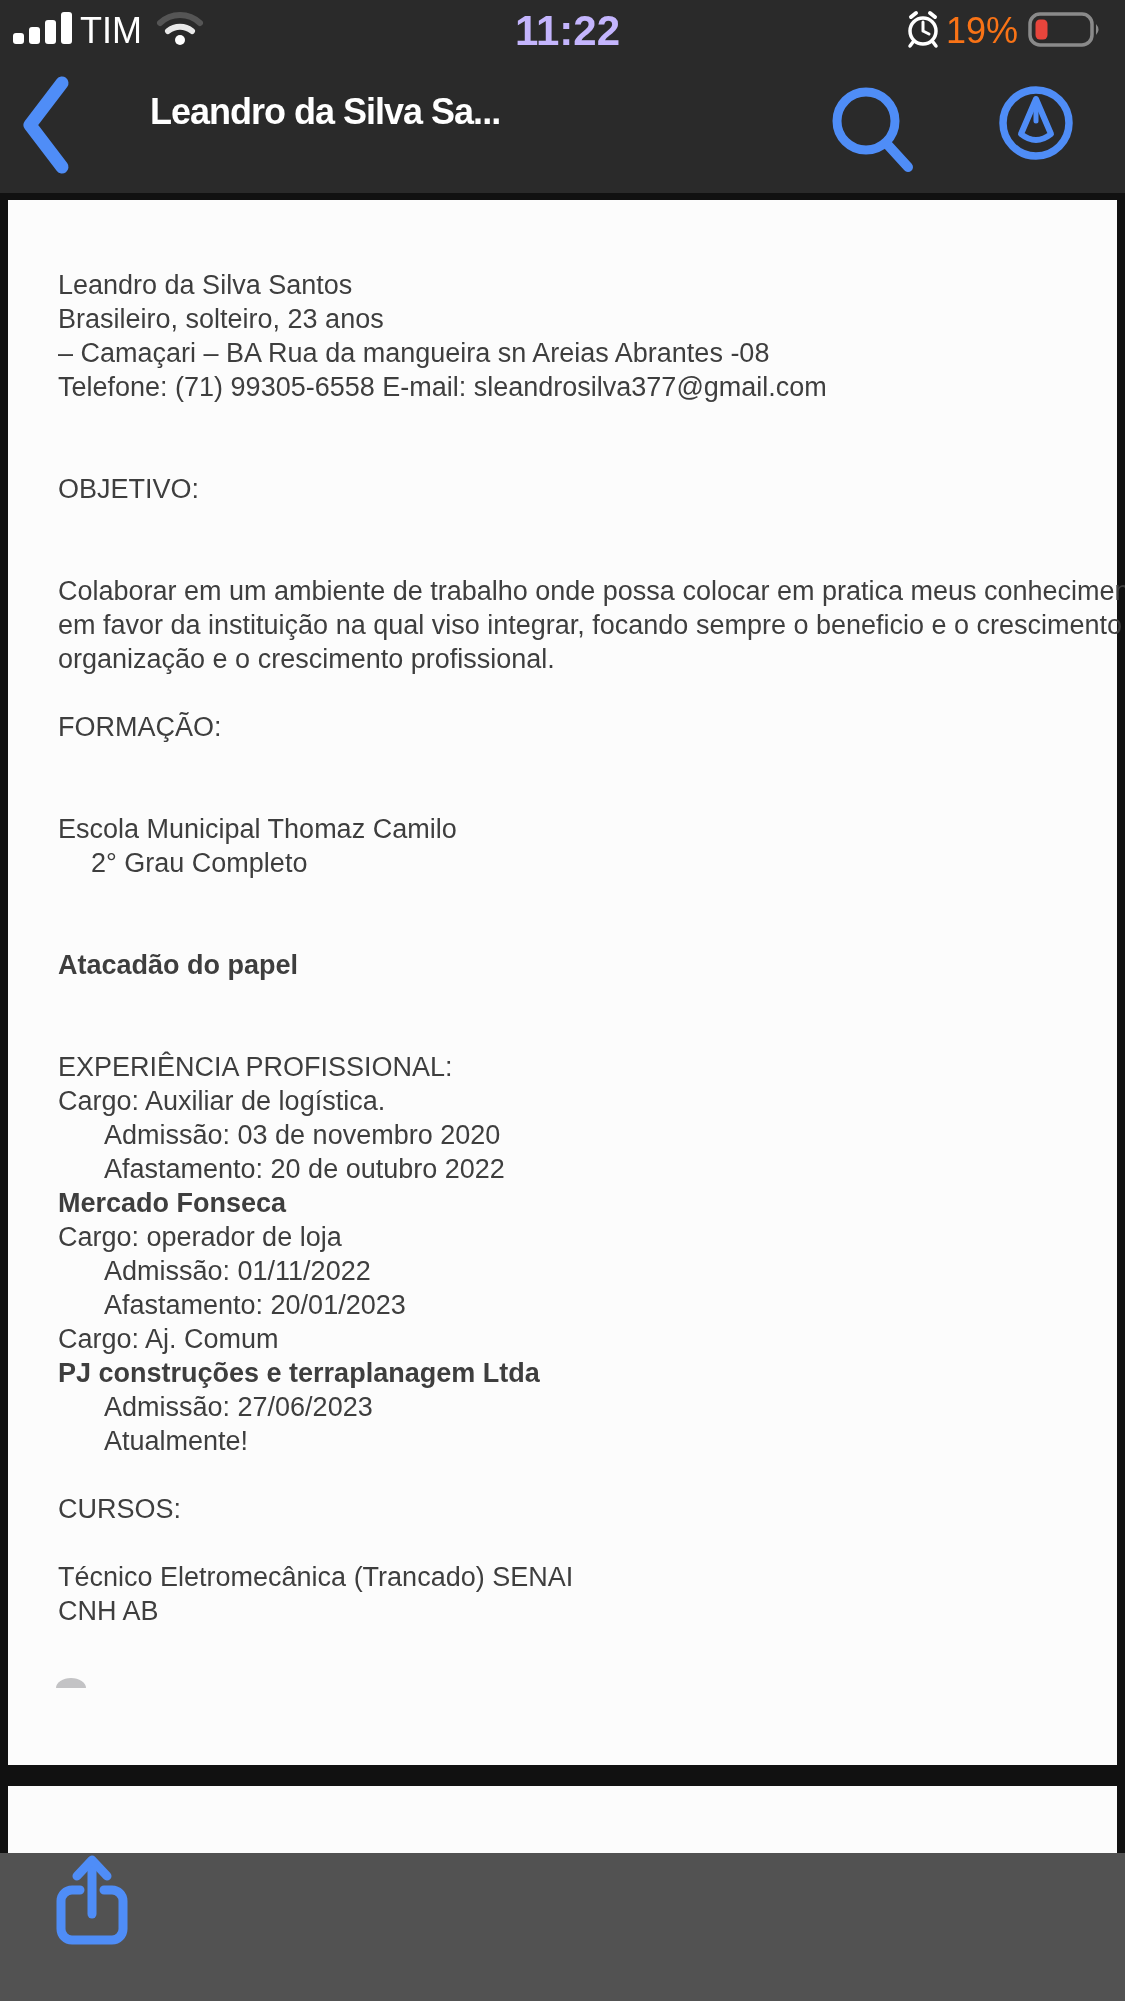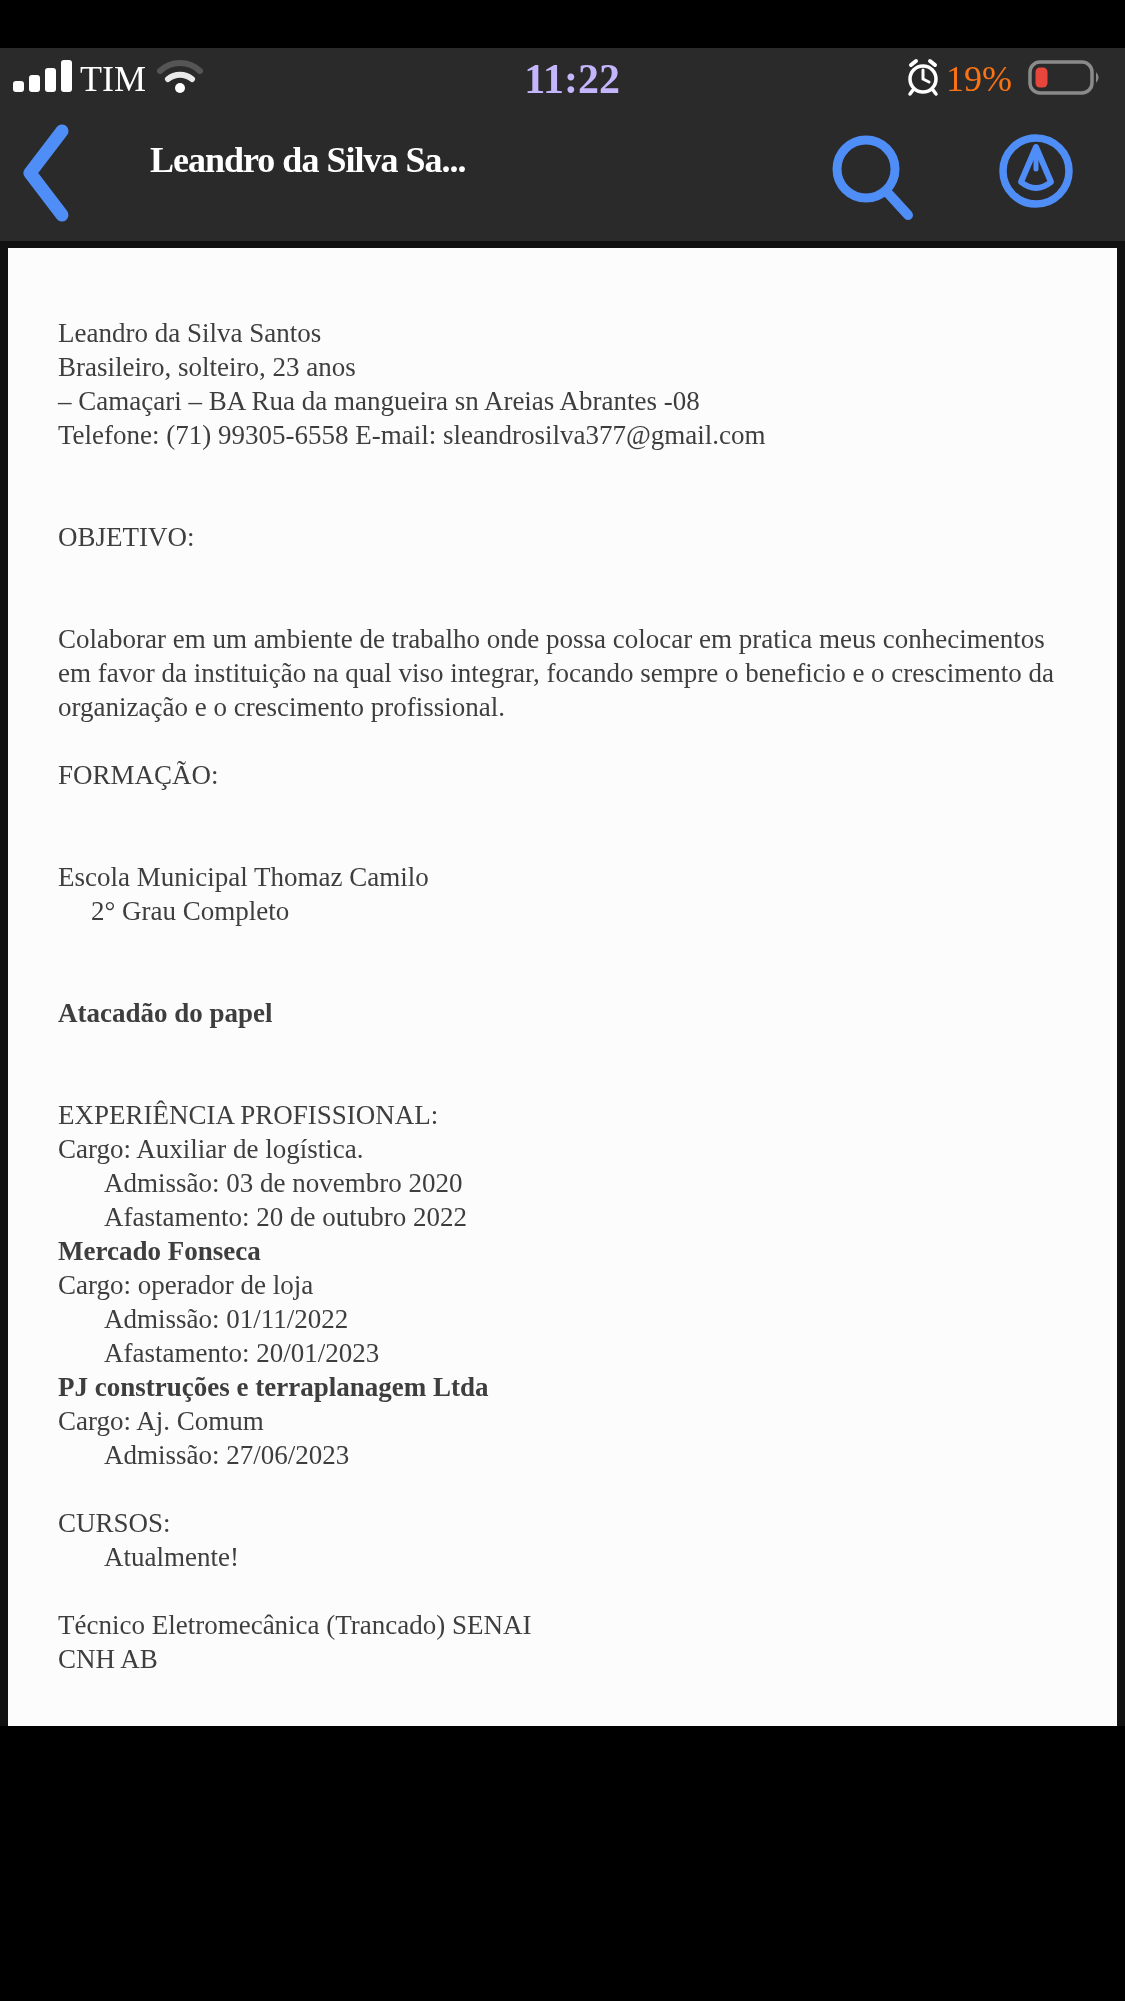--- a/index.html
+++ b/index.html
@@ -1,21 +1,20 @@
 <!DOCTYPE html>
 <html style="--accent: #4f8df7; --header-bg: #2a2a2a; --screen-bg: #111111; --page-bg: #fcfcfc; --doc-text: #3e3e3e; --toolbar-bg: #525252; --battery-red: #e8453c; --battery-outline: #8a8a8a;"><head>
 <meta charset="utf-8">
 <style>
   * { margin:0; padding:0; box-sizing:border-box; }
   html,body { background:#000; }
   .screen {
-    position:relative; width:1125px; height:1678px;
+    position:relative; width:1125px; height:2001px;
     background:var(--screen-bg,#111); overflow:hidden;
-    font-family:Liberation Serif, serif;
-    margin-top:48px;
+    font-family:Liberation Sans, sans-serif;
   }
 
   
   .header {
     position:absolute; top:0; left:0; width:1125px; height:193px;
     background:var(--header-bg,#2a2a2a); z-index:4;
   }
   .status-bar { position:absolute; top:0; left:0; width:100%; height:55px; }
   .sig { position:absolute; left:13px; top:11px; }
   .carrier { position:absolute; left:80px; top:10px; font-size:36px; color:#fff; }
@@ -145,25 +144,25 @@
           <div class="line in1">2° Grau Completo</div>
           <div class="line b g2">Atacadão do papel</div>
           <div class="line g2">EXPERIÊNCIA PROFISSIONAL:</div>
           <div class="line">Cargo: Auxiliar de logística.</div>
           <div class="line in2">Admissão: 03 de novembro 2020</div>
           <div class="line in2">Afastamento: 20 de outubro 2022</div>
           <div class="line b">Mercado Fonseca</div>
           <div class="line">Cargo: operador de loja</div>
           <div class="line in2">Admissão: 01/11/2022</div>
           <div class="line in2">Afastamento: 20/01/2023</div>
+          <div class="line">Cargo: Aj. Comum</div>
           <div class="line b">PJ construções e terraplanagem Ltda</div>
-          <div class="line">Cargo: Aj. Comum</div>
           <div class="line in2">Admissão: 27/06/2023</div>
+          <div class="line in2">Atualmente!</div>
           <div class="line g1">CURSOS:</div>
-          <div class="line in2">Atualmente!</div>
           <div class="line g1">Técnico Eletromecânica (Trancado) SENAI</div>
           <div class="line">CNH AB</div>
         </div>
       <div class="cut-circle"></div>
     </div>
     <div class="page page2"></div>
   </div>
 
   <div class="toolbar">
     <button class="share-btn">

